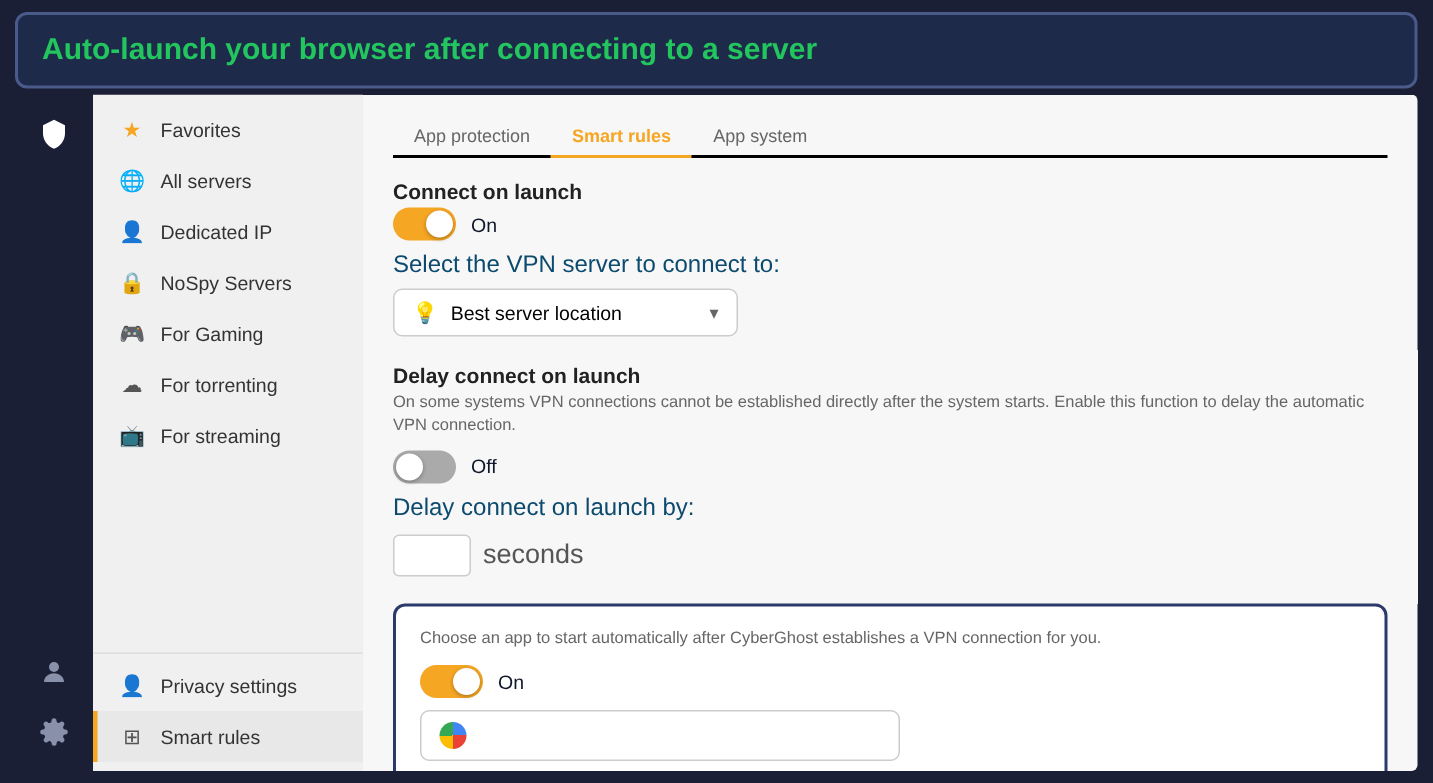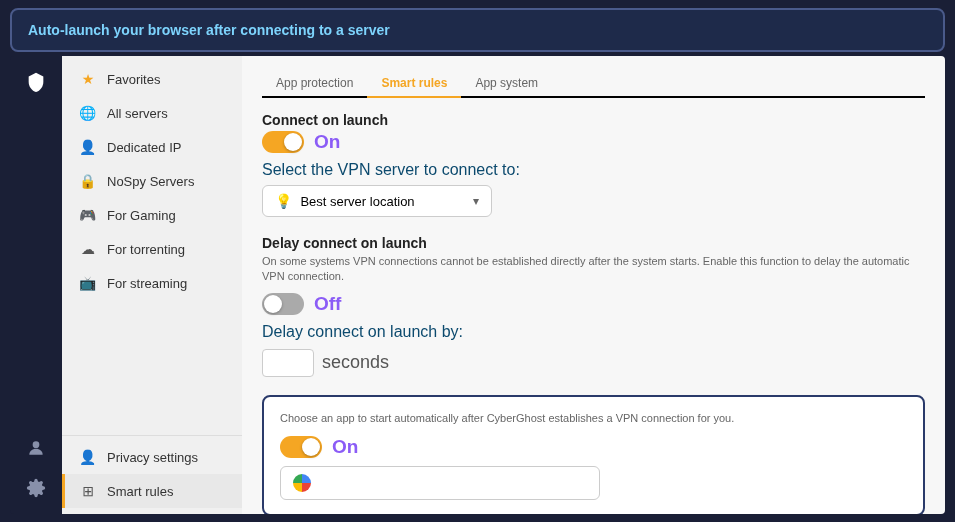--- a/index.html
+++ b/index.html
@@ -22,22 +22,22 @@
     .banner {
       background: #1e2a4a;
       border: 2px solid #4a5a8a;
       border-radius: 8px;
       margin: 8px 10px 4px 10px;
       padding: 12px 16px;
       display: flex;
       align-items: center;
     }
     .banner-text {
-      color: #7dd3fc;
-      font-size: 14px;
+      color: #22c55e;
+      font-size: 20px;
       font-weight: 700;
     }
 
     
     .app-area {
       display: flex;
       flex: 1;
       overflow: hidden;
       margin: 0 10px 8px 10px;
       border-radius: 4px;
@@ -199,23 +199,23 @@
       background: white;
       border-radius: 50%;
       position: absolute;
       top: 2px;
       transition: left 0.2s;
       box-shadow: 0 1px 3px rgba(0,0,0,0.3);
     }
     .toggle.on .toggle-knob { left: 22px; }
     .toggle.off .toggle-knob { left: 2px; }
     .toggle-label {
-      font-size: 19px;
-      color: #8b5cf6;
-      font-weight: 700;
+      font-size: 13px;
+      color: #0f172a;
+      font-weight: 400;
     }
     .select-label {
       font-size: 16px;
       color: #0c4a6e;
       margin-bottom: 6px;
     }
     .dropdown {
       display: flex;
       align-items: center;
       gap: 8px;

